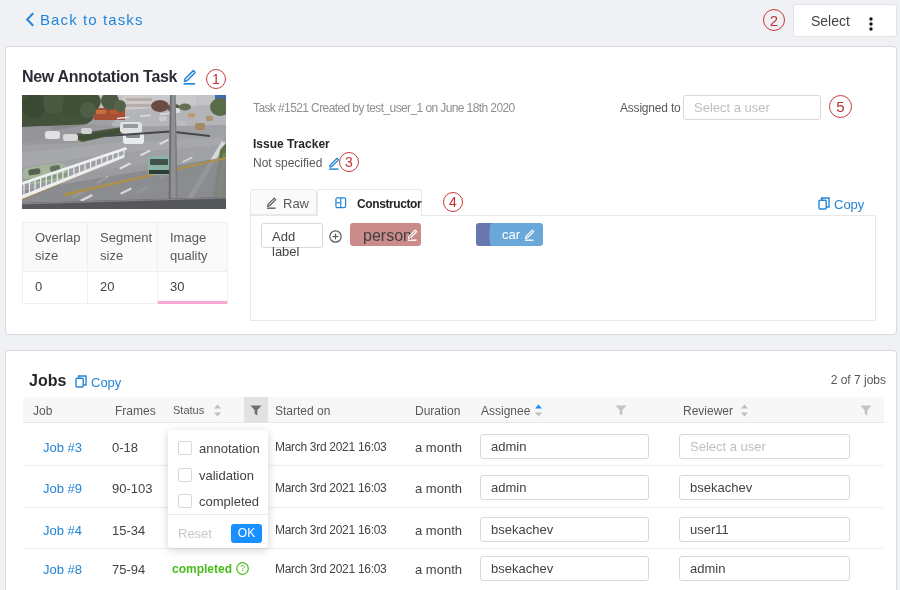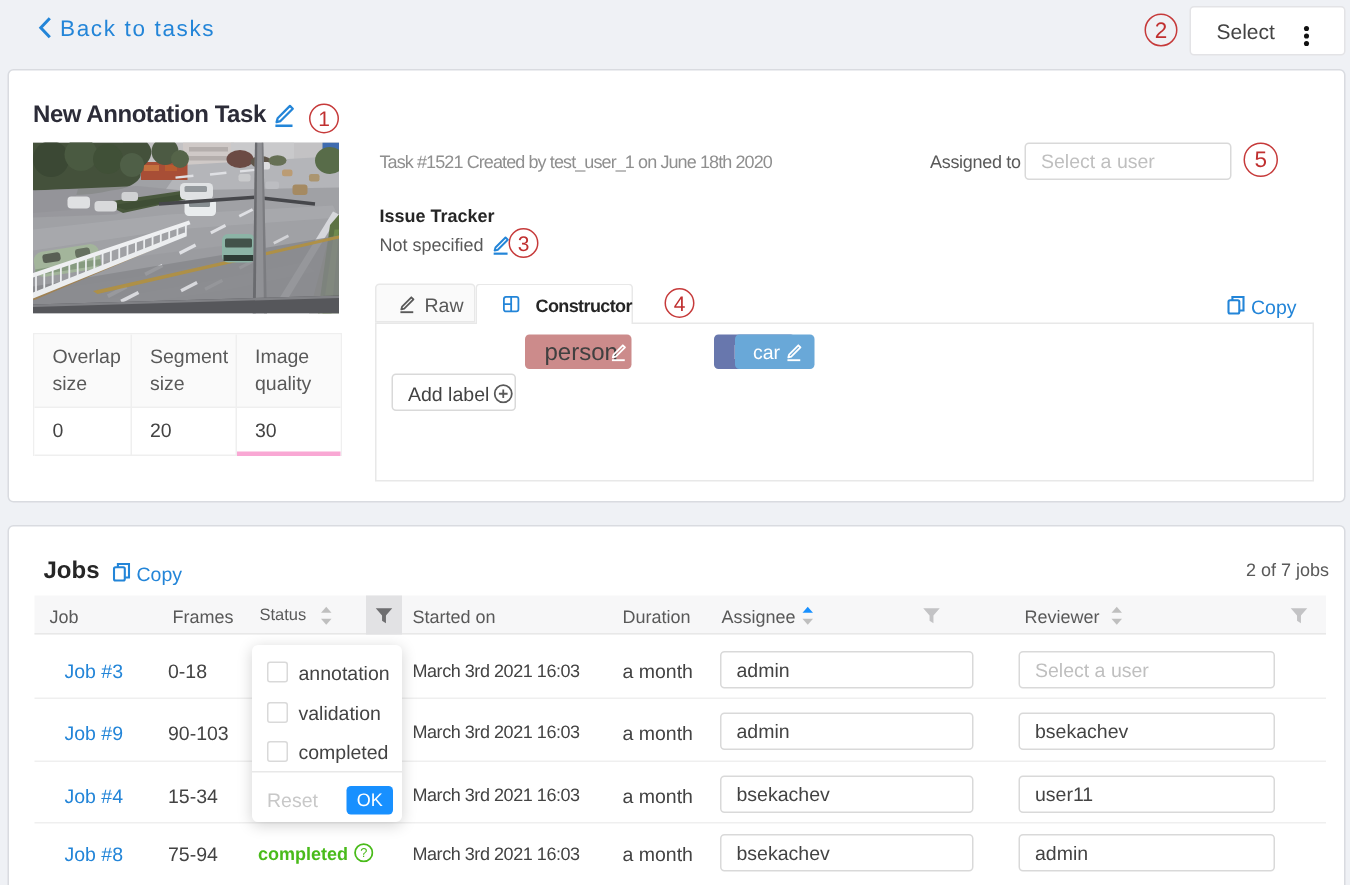--- a/index.html
+++ b/index.html
@@ -225,21 +225,21 @@
 
   <svg class="abs" style="left:818px; top:197px;" width="12" height="13" viewBox="0 0 12 13">
       <g fill="none" stroke="#2385d8" stroke-width="1.4">
         <rect x="1" y="3.2" width="7.2" height="8.8" rx="1"></rect>
         <path d="M3.6 3.2 V1 H11 V10 H8.4"></path>
       </g>
     </svg>
   <div class="abs blue" style="left:834px; top:197px; font-size:13px;">Copy</div>
 
   <div class="abs" style="left:250px; top:215px; width:626px; height:106px; background:#fff; border:1px solid #e8e8e8; border-top:1px solid #e8e8e8; z-index:1;"></div>
-  <div class="abs" style="left:261px; top:223px; width:83px; height:25px; background:#fff; border:1px solid #d9d9d9; border-radius:3px; z-index:2;margin-top:26px;">
+  <div class="abs" style="left:261px; top:223px; width:62px; height:25px; background:#fff; border:1px solid #d9d9d9; border-radius:3px; z-index:2;">
     <span class="abs" style="left:10px; top:5px; font-size:13px; color:#434343;">Add label</span>
     <svg class="abs" style="left:67px; top:6px;" width="13" height="13" viewBox="0 0 13 13">
         <circle cx="6.5" cy="6.5" r="5.7" fill="none" stroke="#595959" stroke-width="1.2"></circle>
         <line x1="6.5" y1="3.6" x2="6.5" y2="9.4" stroke="#595959" stroke-width="1.2"></line>
         <line x1="3.6" y1="6.5" x2="9.4" y2="6.5" stroke="#595959" stroke-width="1.2"></line>
       </svg>
   </div>
   <div class="abs" style="left:350px; top:223px; width:71px; height:23px; background:#cc8b8b; border-radius:3px; z-index:2; color:#404040; font-size:16px;">
     <span class="abs" style="left:13px; top:4px;">person</span>
     <svg class="abs" style="left:56px; top:6px;" width="12" height="12" viewBox="0 0 16 16">

